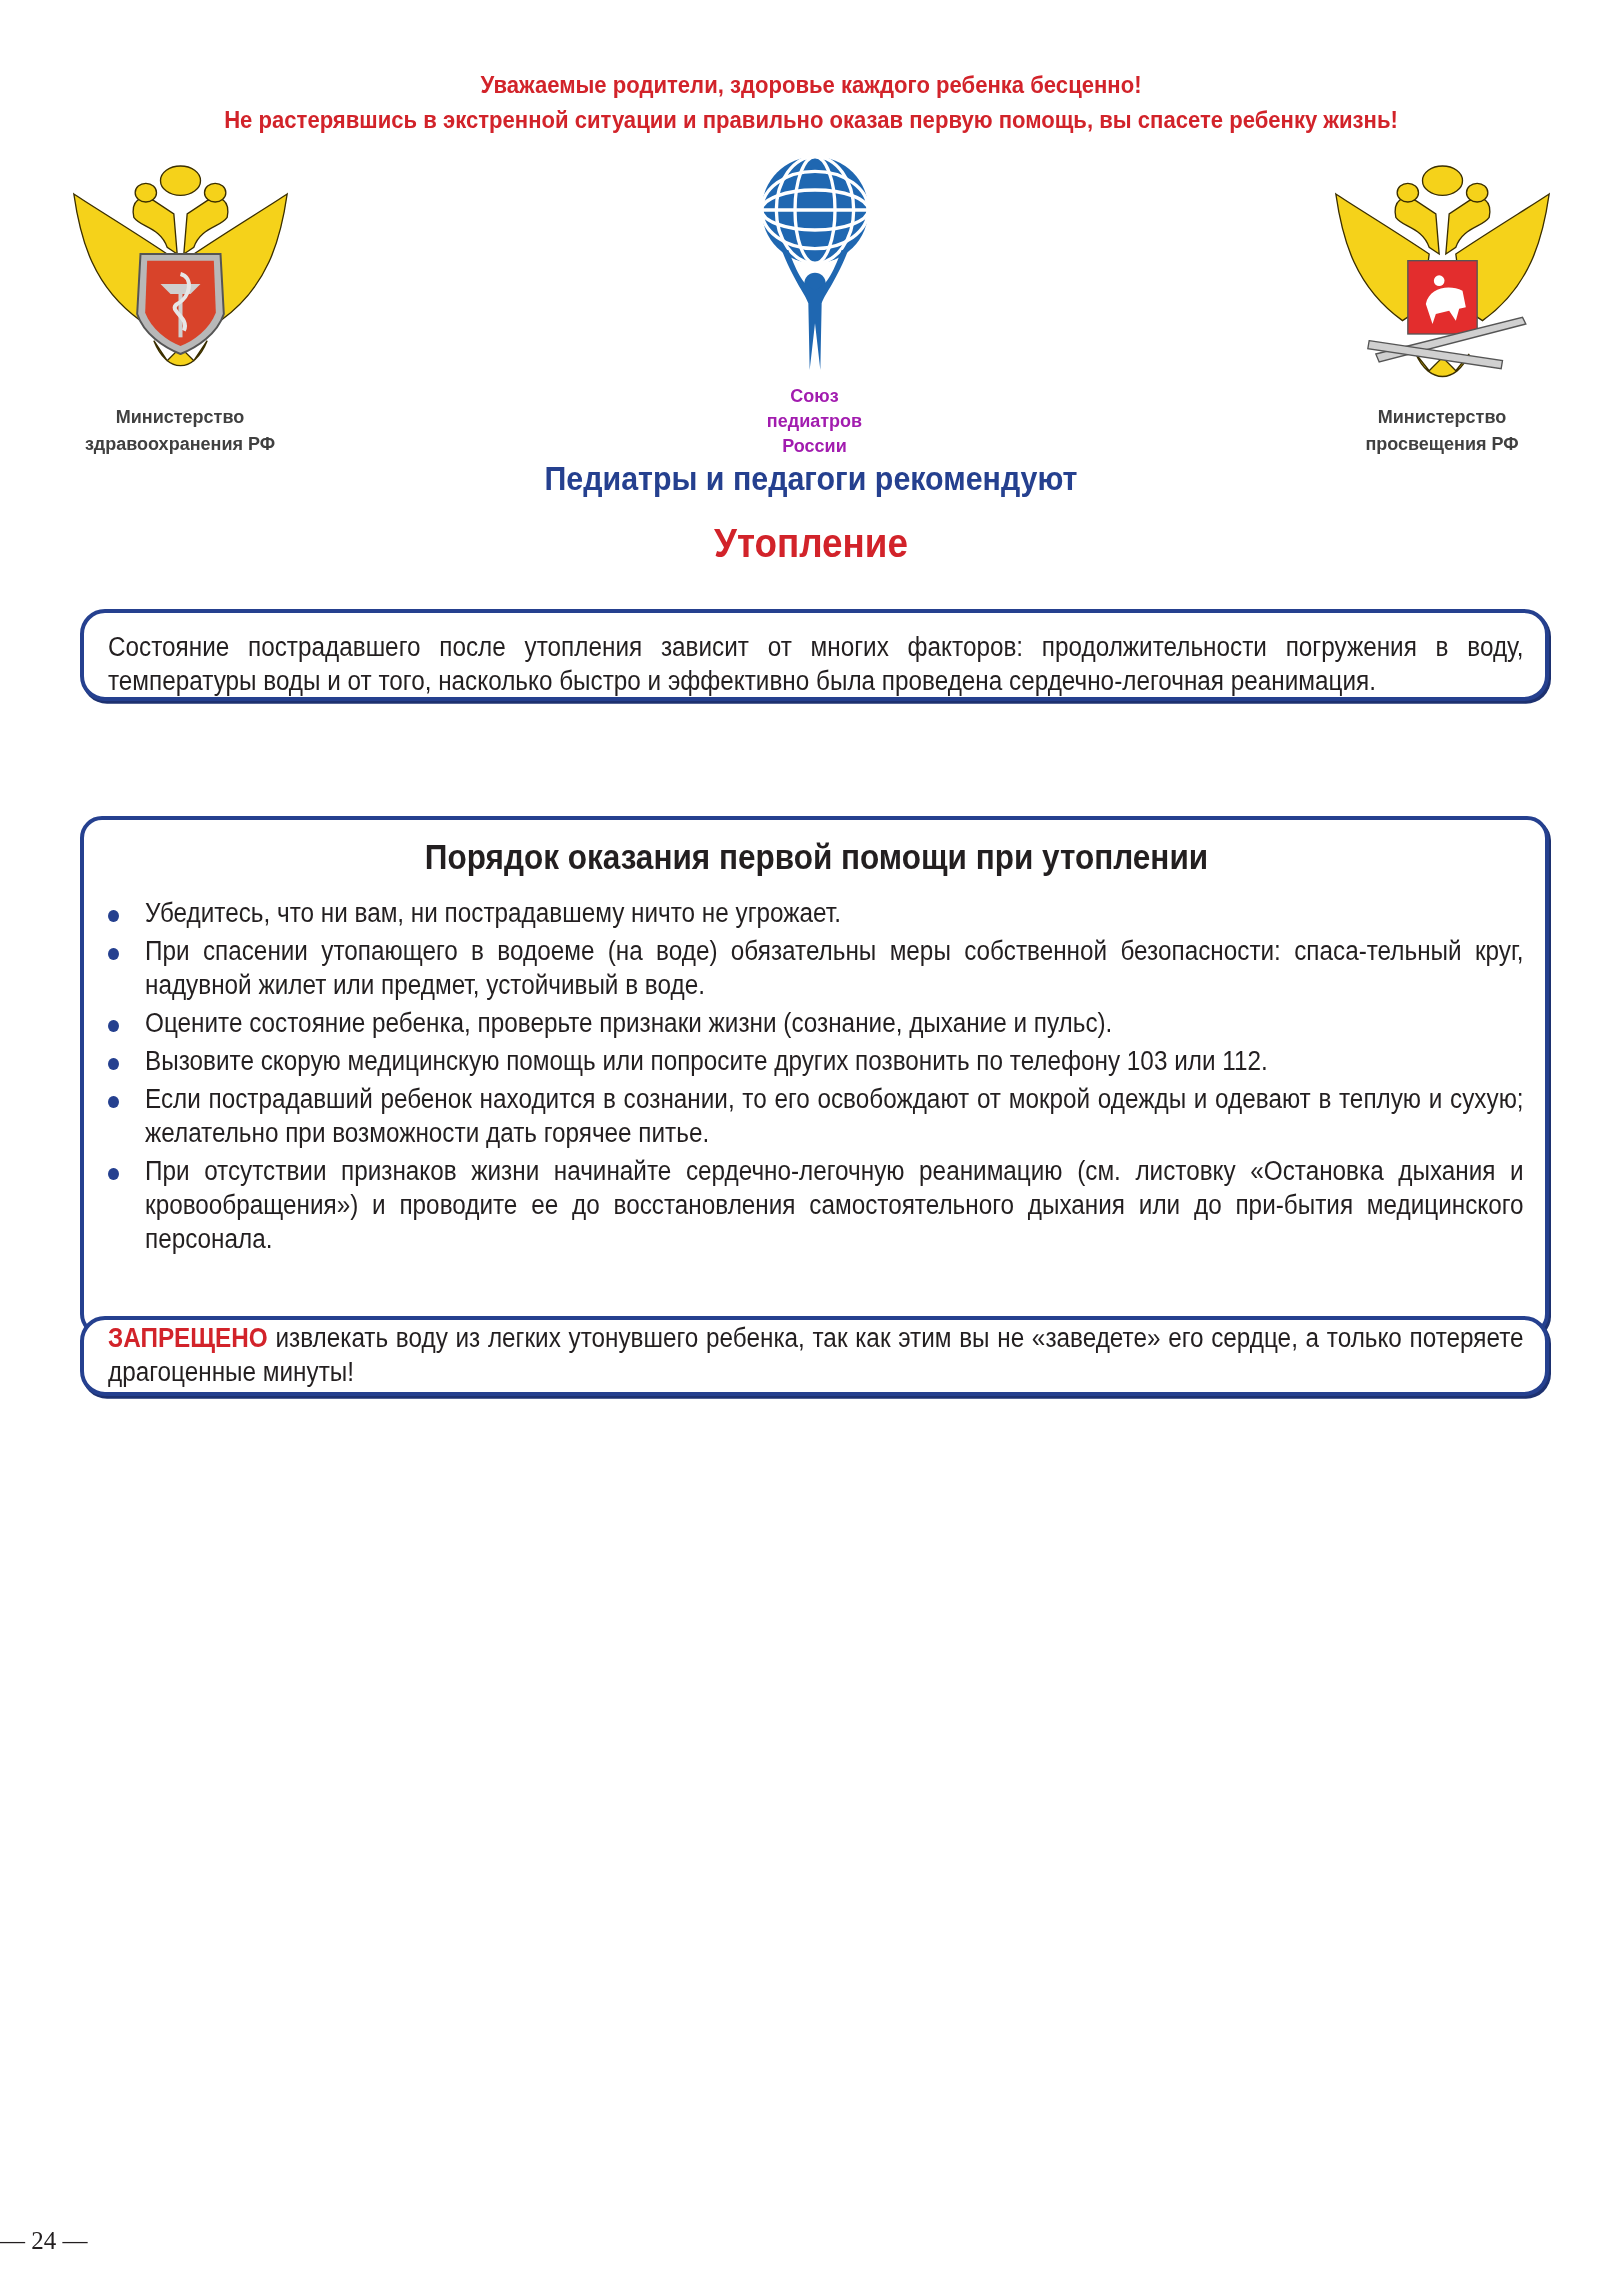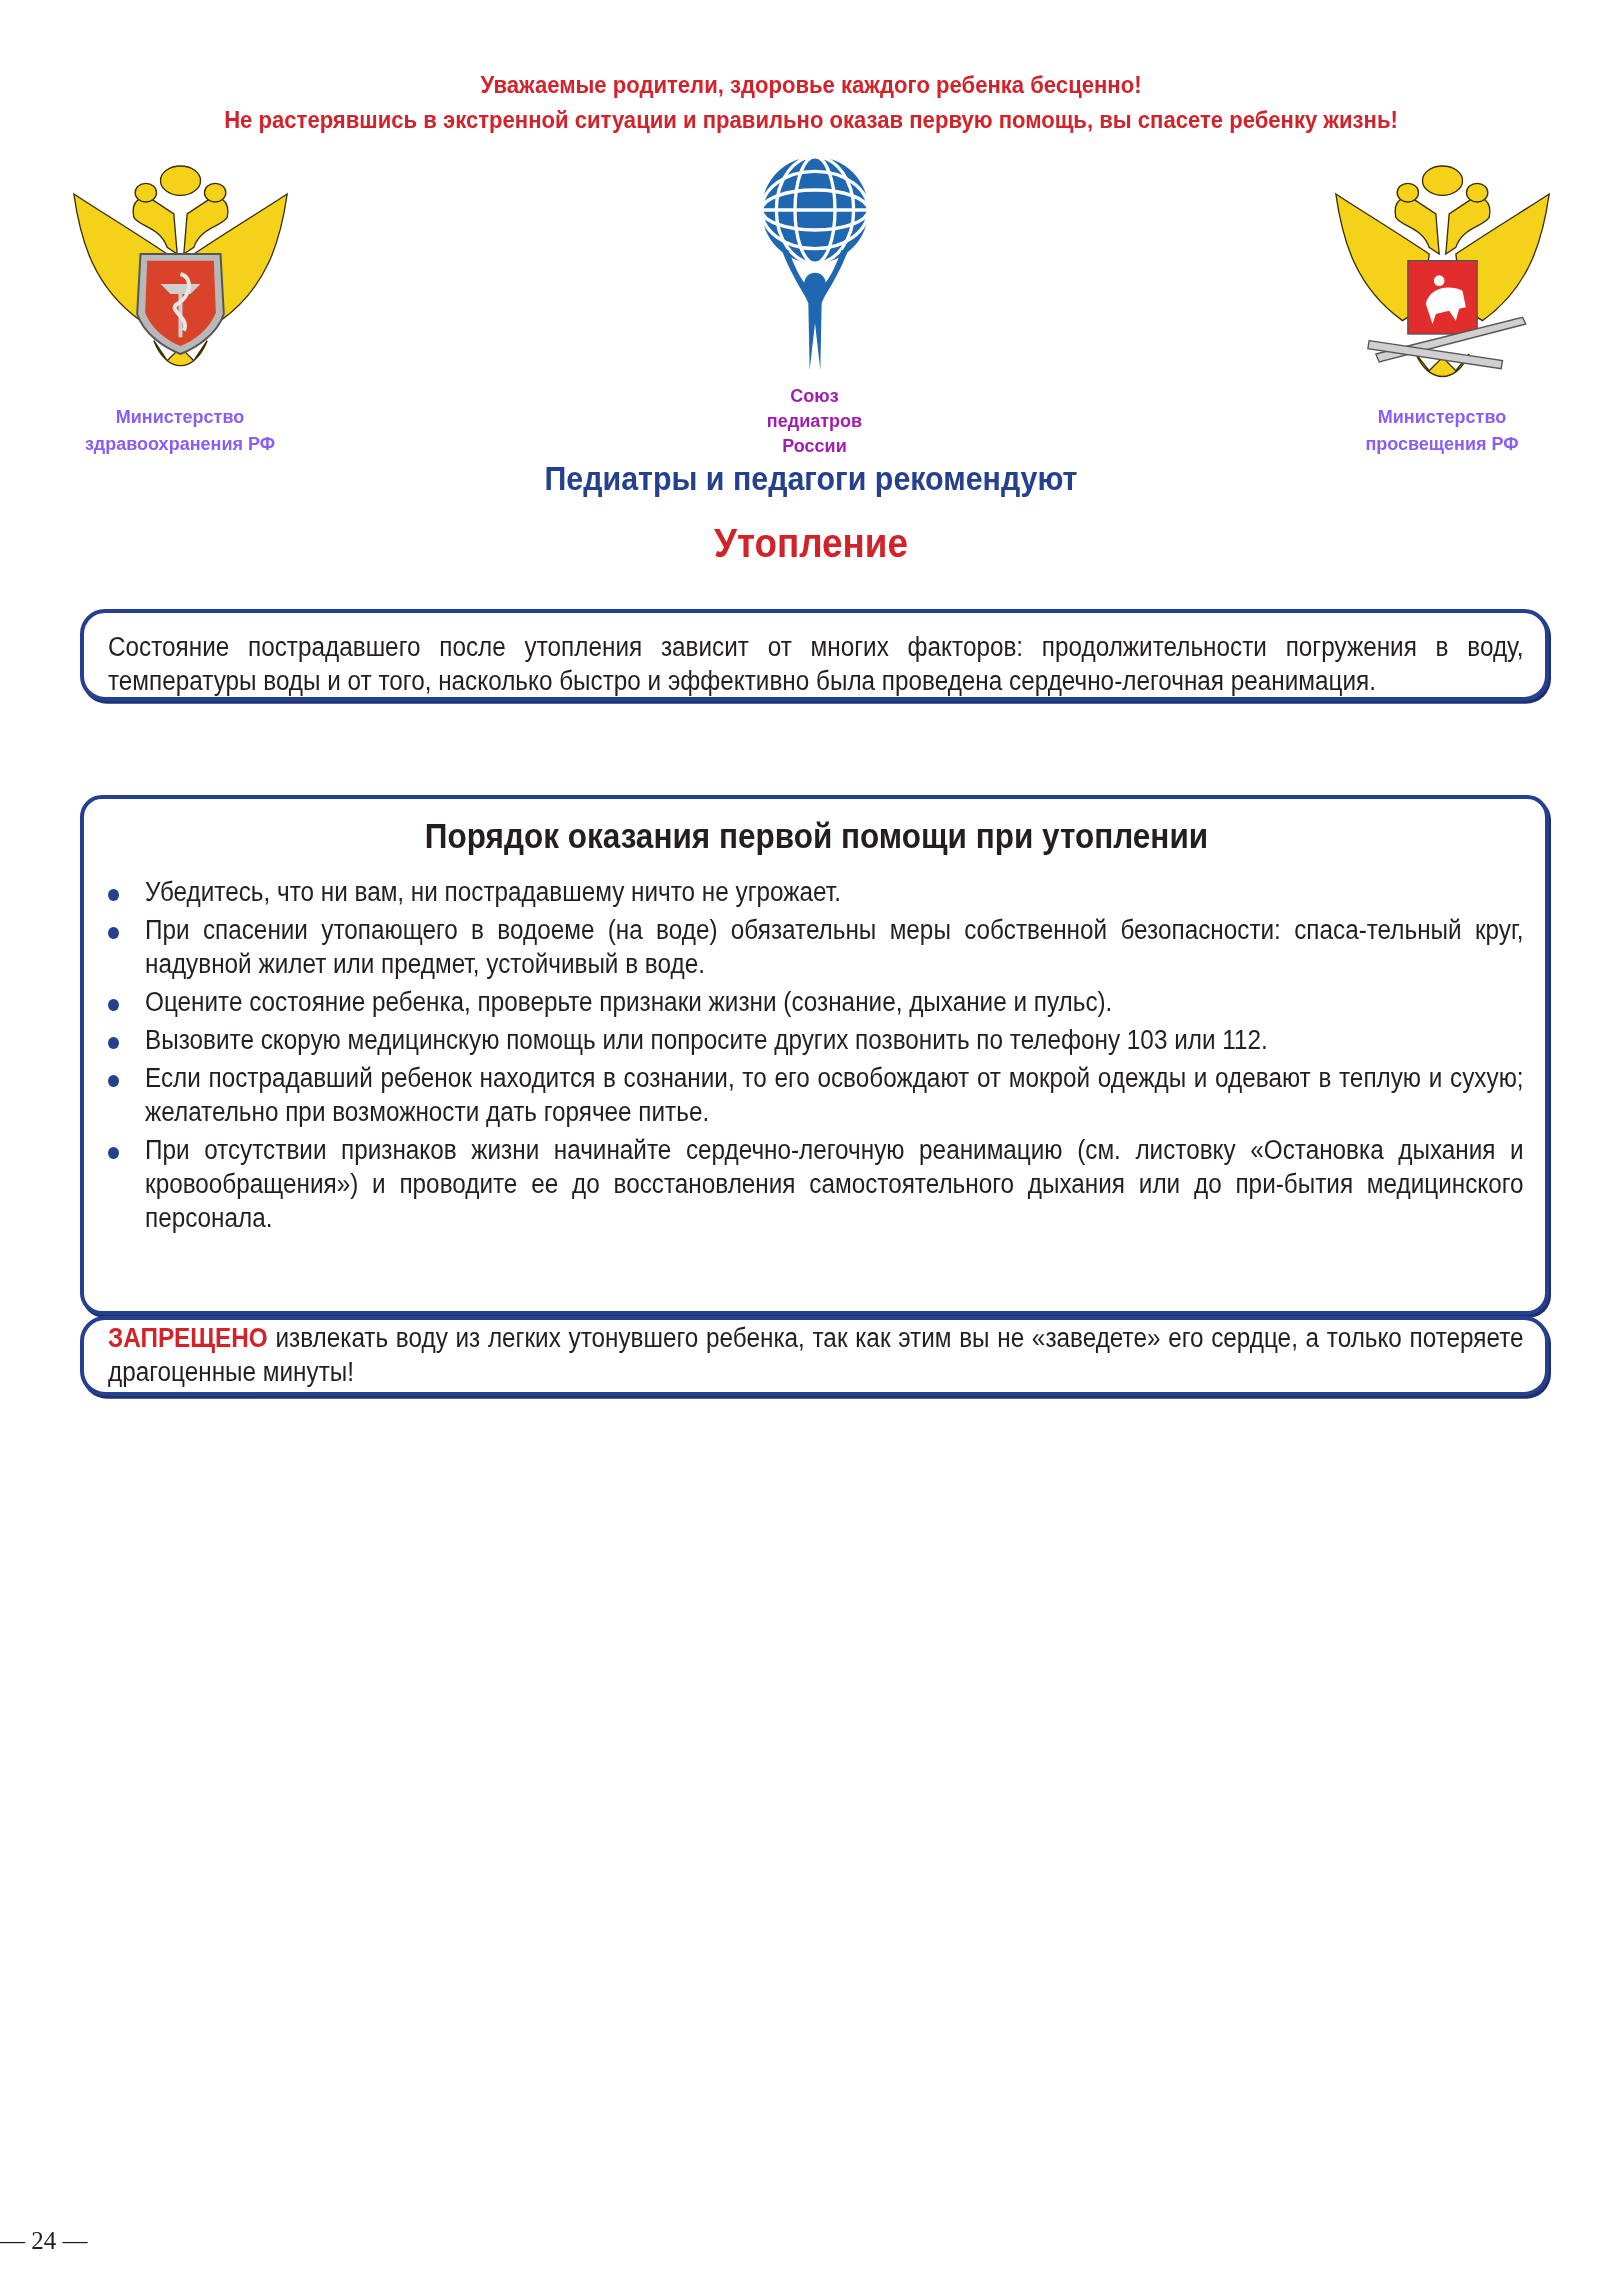--- a/index.html
+++ b/index.html
@@ -6,31 +6,31 @@
   body { width: 1622px; height: 2295px; position: relative; overflow: hidden; font-family: "Liberation Sans", sans-serif; color: #231f20; }
 
   .top-banner { position: absolute; top: 67px; left: 0; width: 1622px; text-align: center; color: #d2232a; font-weight: bold; font-size: 24px; line-height: 35px; transform: scaleX(0.92); transform-origin: center top; }
   .top-banner div { white-space: nowrap; }
 
   .emblem { position: absolute; }
   .emblem-left { left: 67px; top: 154px; width: 227px; height: 240px; }
   .emblem-right { left: 1329px; top: 154px; width: 227px; height: 240px; }
   .emblem-center { left: 748px; top: 150px; width: 134px; height: 240px; }
 
-  .org-label { position: absolute; text-align: center; font-weight: bold; font-size: 18px; line-height: 27px; color: #8b5cf6; }
+  .org-label { position: absolute; text-align: center; font-weight: bold; font-size: 18px; line-height: 27px; color: #404040; }
   .org-left { left: 60px; top: 404px; width: 240px; }
   .org-right { left: 1322px; top: 404px; width: 240px; }
   .org-center { left: 741px; top: 384px; width: 147px; color: #a21caf; font-size: 18px; line-height: 25px; }
 
   .subtitle { position: absolute; top: 460px; left: 0; width: 1622px; text-align: center; font-weight: bold; font-size: 33px; color: #25408f; transform: scaleX(0.92); }
   .main-title { position: absolute; top: 521px; left: 0; width: 1622px; text-align: center; font-weight: bold; font-size: 40px; color: #d2232a; transform: scaleX(0.92); }
 
   .box { position: absolute; left: 80px; width: 1469px; border: 4.7px solid #25408f; border-radius: 25px; box-sizing: border-box; background: #ffffff; box-shadow: 2px 2.7px 0 #1d3170; }
   .box-intro { top: 609px; height: 92px; padding: 17.4px 20px 0 24px; }
-  .box-steps { top: 795px; height: 520px; padding: 13.4px 20px 0 24px; border-radius: 22px; }
+  .box-steps { top: 816px; height: 520px; padding: 13.4px 20px 0 24px; border-radius: 22px; }
   .box-warning { top: 1316px; height: 80px; padding: 1px 20px 0 24px; }
 
   .body-text { font-size: 27px; line-height: 34px; color: #231f20; text-align: justify; transform: scaleX(0.9); transform-origin: left top; width: 111%; }
 
   .steps-title { text-align: center; font-weight: bold; font-size: 35px; line-height: 47px; color: #231f20; margin-bottom: 16px; transform: scaleX(0.9); }
   .steps-list { list-style: none; margin: 0; padding: 0; }
   .steps-list li { position: relative; padding-left: 37px; margin-bottom: 4px; }
   .bullet { position: absolute; left: 0; top: 13.4px; width: 10.7px; height: 12px; border-radius: 50%; background: #25408f; }
   .warn-word { color: #d2232a; font-weight: bold; }
 

